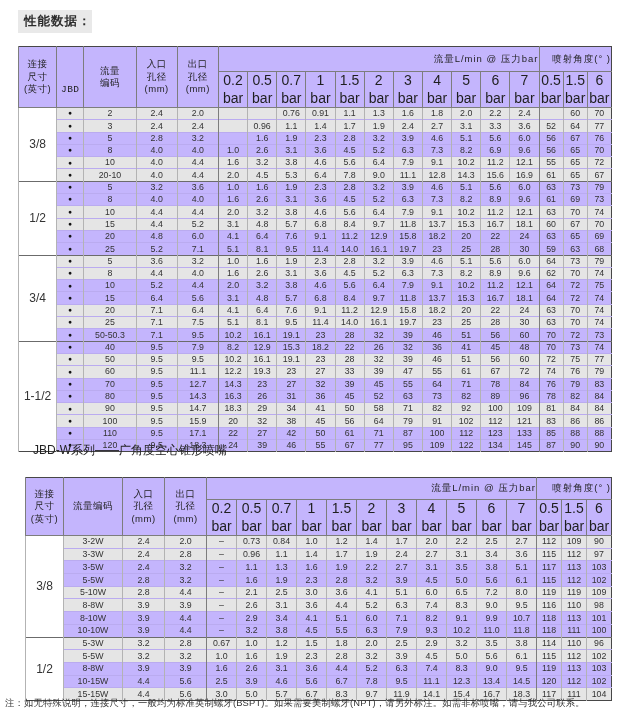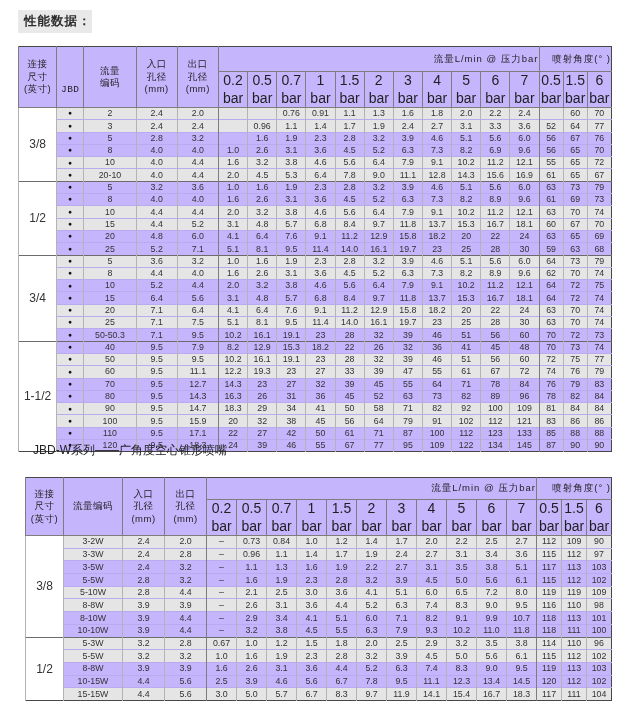--- a/index.html
+++ b/index.html
@@ -1041,13 +1041,14 @@
           <td>15.4</td>
           <td>16.7</td>
           <td>18.3</td>
           <td class="angle-start">117</td>
           <td>111</td>
           <td>104</td>
         </tr>
       </tbody>
     </table>
 
+  <div class="footnote">注：如无特殊说明，连接尺寸，一般均为标准英制螺牙(BSPT)。如果需要美制螺牙(NPT)，请另外标注。如需非标喷嘴，请与我公司联系。</div>
 </div>
 
 </body></html>

